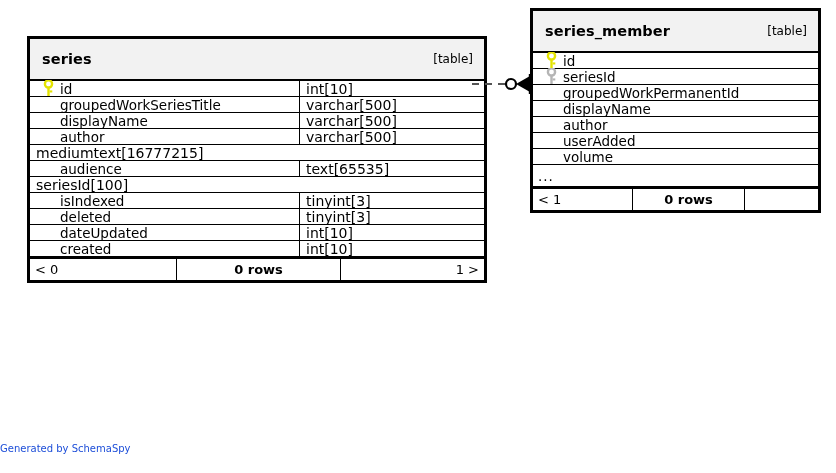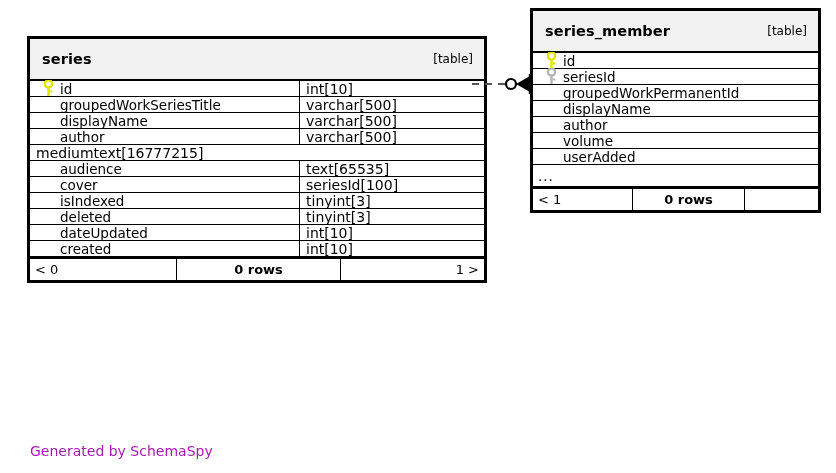--- a/index.html
+++ b/index.html
@@ -131,24 +131,24 @@
     position: absolute;
     left: 472px;
     top: 70px;
     width: 62px;
     height: 28px;
   }
 
   
   #caption {
     position: absolute;
-    left: 30px;
+    left: 0;
     top: 443px;
-    font-size: 14px;
-    color: #a21caf;
+    font-size: 10px;
+    color: #1d4ed8;
   }
 </style>
 </head>
 <body>
 
 <div id="canvas">
 
   <div class="er-table" id="table-series">
     <div class="tbl-header">
       <span class="tbl-name">series</span>
@@ -199,24 +199,20 @@
 
     <div class="col-row">
       <div class="col-name">
         <span class="key-slot"></span>
         <span>audience</span>
       </div>
       <div class="col-type">text[65535]</div>
     </div>
 
     <div class="col-row">
-      <div class="col-name">
-        <span class="key-slot"></span>
-        <span>cover</span>
-      </div>
       <div class="col-type">seriesId[100]</div>
     </div>
 
     <div class="col-row">
       <div class="col-name">
         <span class="key-slot"></span>
         <span>isIndexed</span>
       </div>
       <div class="col-type">tinyint[3]</div>
     </div>
@@ -301,28 +297,28 @@
     <div class="col-row">
       <div class="col-name">
         <span class="key-slot"></span>
         <span>author</span>
       </div>
     </div>
 
     <div class="col-row">
       <div class="col-name">
         <span class="key-slot"></span>
+        <span>userAdded</span>
+      </div>
+    </div>
+
+    <div class="col-row">
+      <div class="col-name">
+        <span class="key-slot"></span>
         <span>volume</span>
-      </div>
-    </div>
-
-    <div class="col-row">
-      <div class="col-name">
-        <span class="key-slot"></span>
-        <span>userAdded</span>
       </div>
     </div>
 
     <div class="ellipsis-row">...</div>
 
     <div class="tbl-footer">
       <div class="foot-cell foot-prev">&lt; 1</div>
       <div class="foot-cell foot-rows">0 rows</div>
       <div class="foot-cell foot-next"></div>
     </div>

